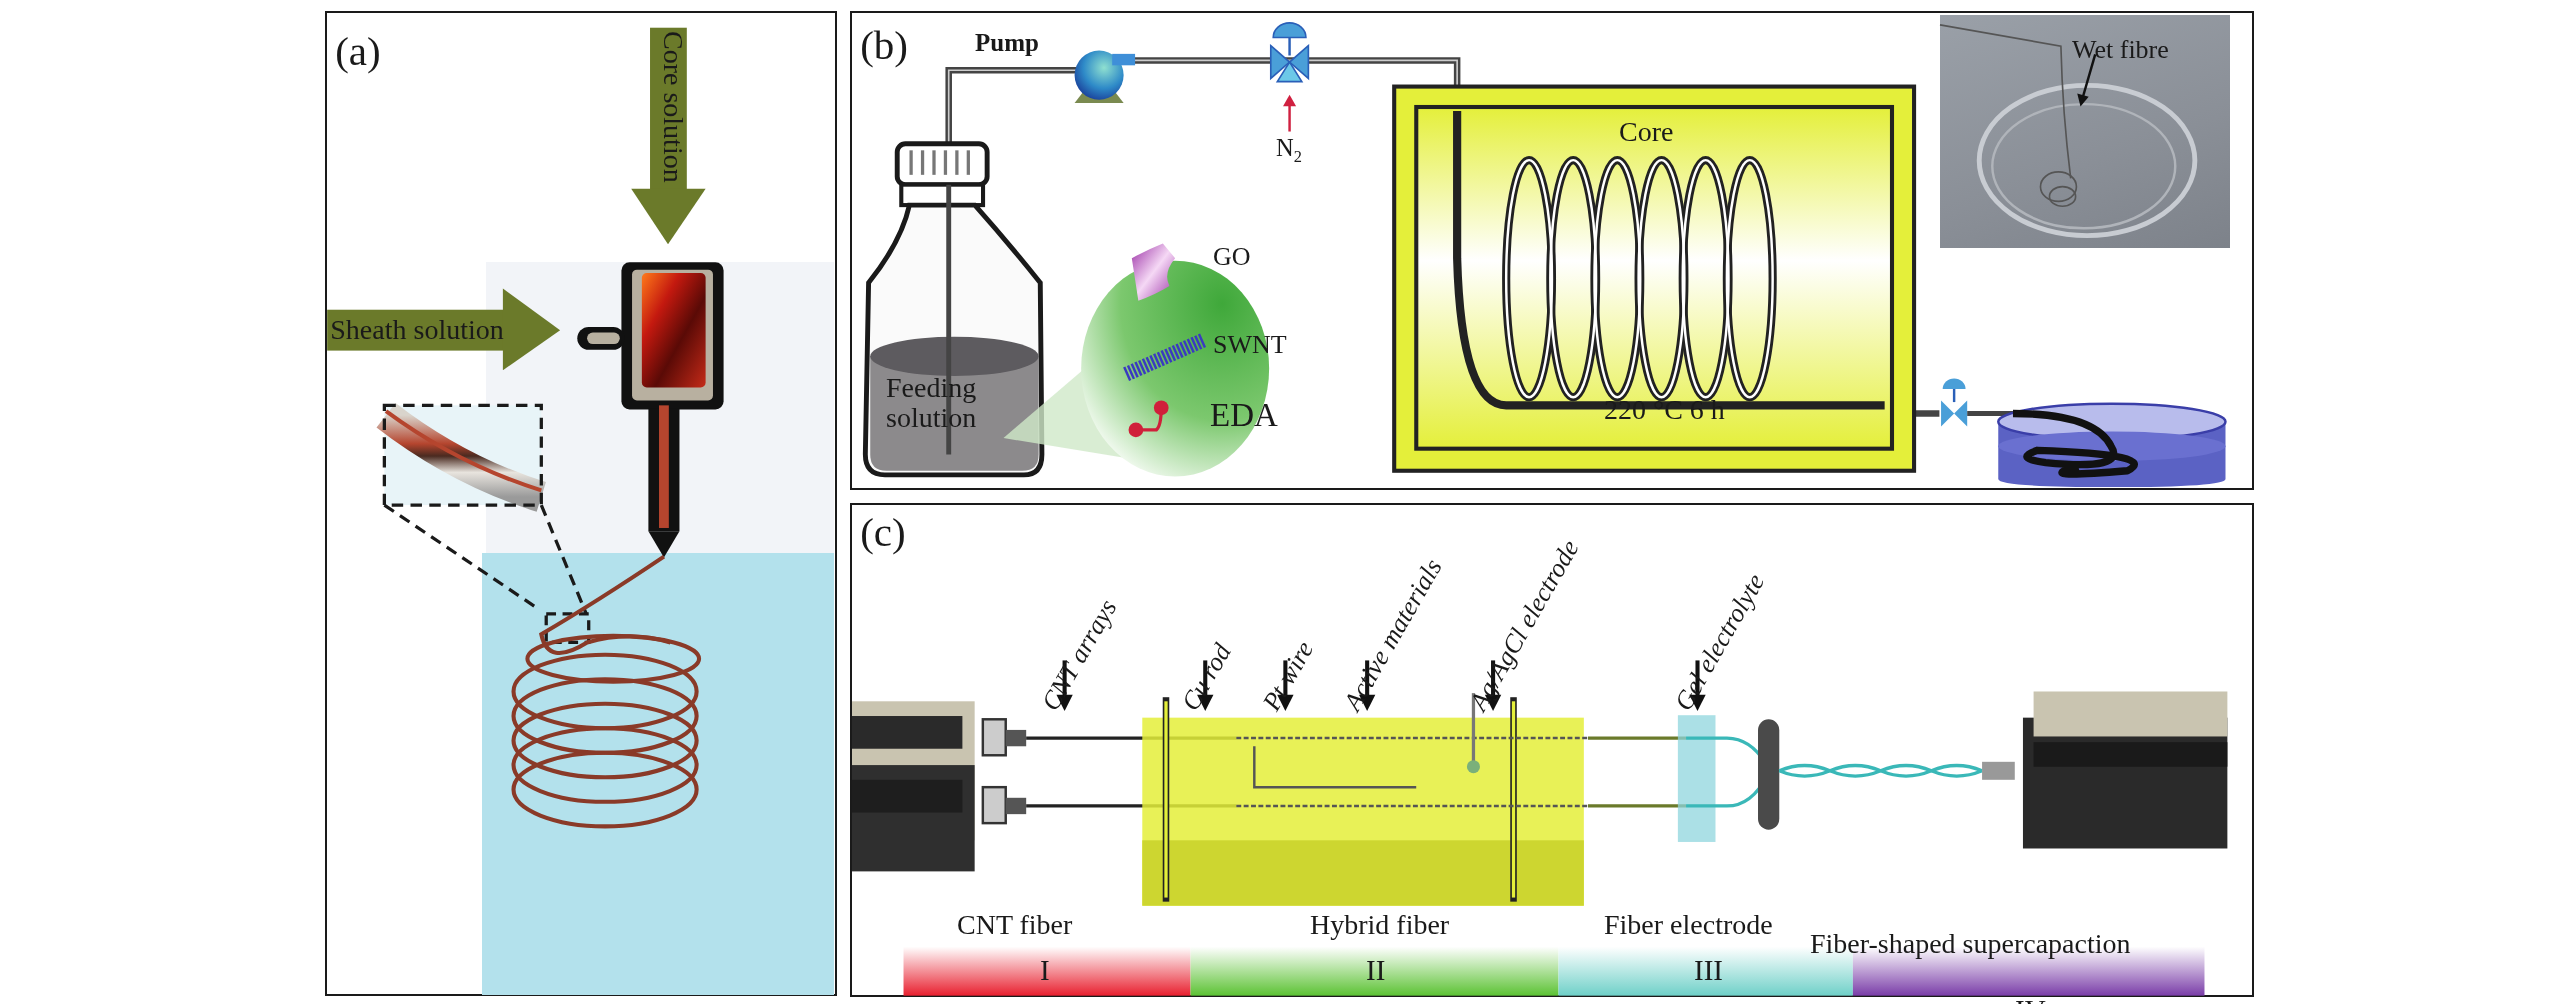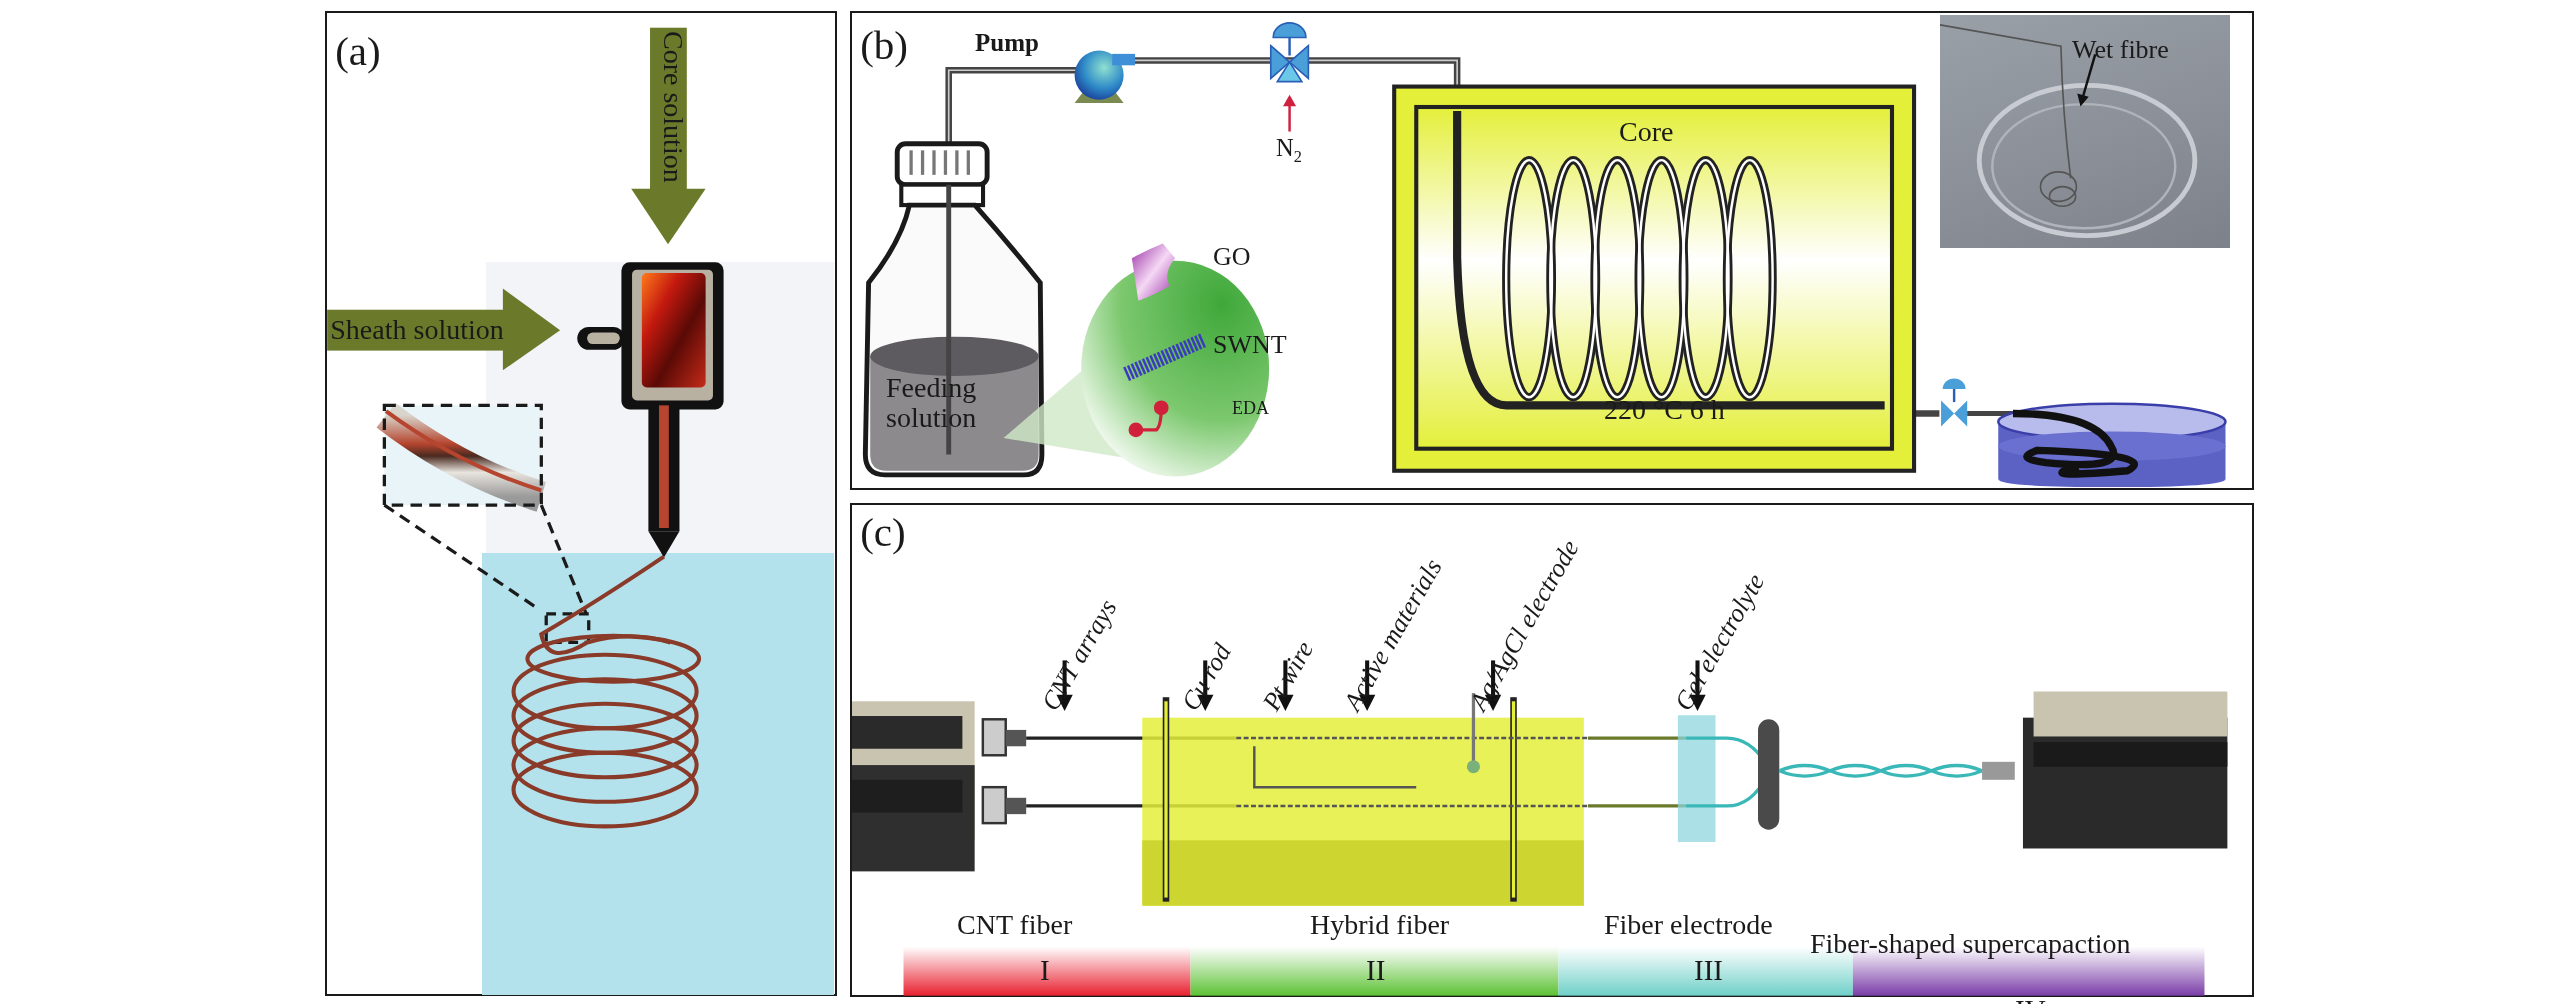--- a/index.html
+++ b/index.html
@@ -250,21 +250,21 @@
   <div class="txt" style="left:123px;top:16.4px;font-size:25px;font-weight:bold;">Pump</div>
   <div class="txt" style="left:424px;top:123px;font-size:24.5px;">
     <span>N</span><sub style="font-size:16.4px;">2</sub>
   </div>
   <div class="txt" style="left:34px;top:360px;font-size:28px;line-height:1.05;">
     <div>Feeding</div>
     <div>solution</div>
   </div>
   <div class="txt" style="left:361px;top:231px;font-size:26px;">GO</div>
   <div class="txt" style="left:361px;top:319px;font-size:26px;text-align:right;">SWNT</div>
-  <div class="txt" style="left:358px;top:386px;font-size:18px;margin-left:22px;">EDA</div>
+  <div class="txt" style="left:358px;top:386px;font-size:33px;">EDA</div>
   <div class="txt" style="left:767px;top:105px;font-size:28px;">Core</div>
   <div class="txt" style="left:752px;top:383px;font-size:28px;">220 °C 6 h</div>
 </div>
 
 <div class="panel" style="left:850px;top:503px;width:1404px;height:494px;">
   <svg width="1404" height="494" viewBox="0 0 1717 604">
     <defs>
       <linearGradient id="barI" x1="0" y1="0" x2="0" y2="1">
           <stop offset="0" stop-color="#ffffff"></stop>
           <stop offset="1" stop-color="#e8202f"></stop>

